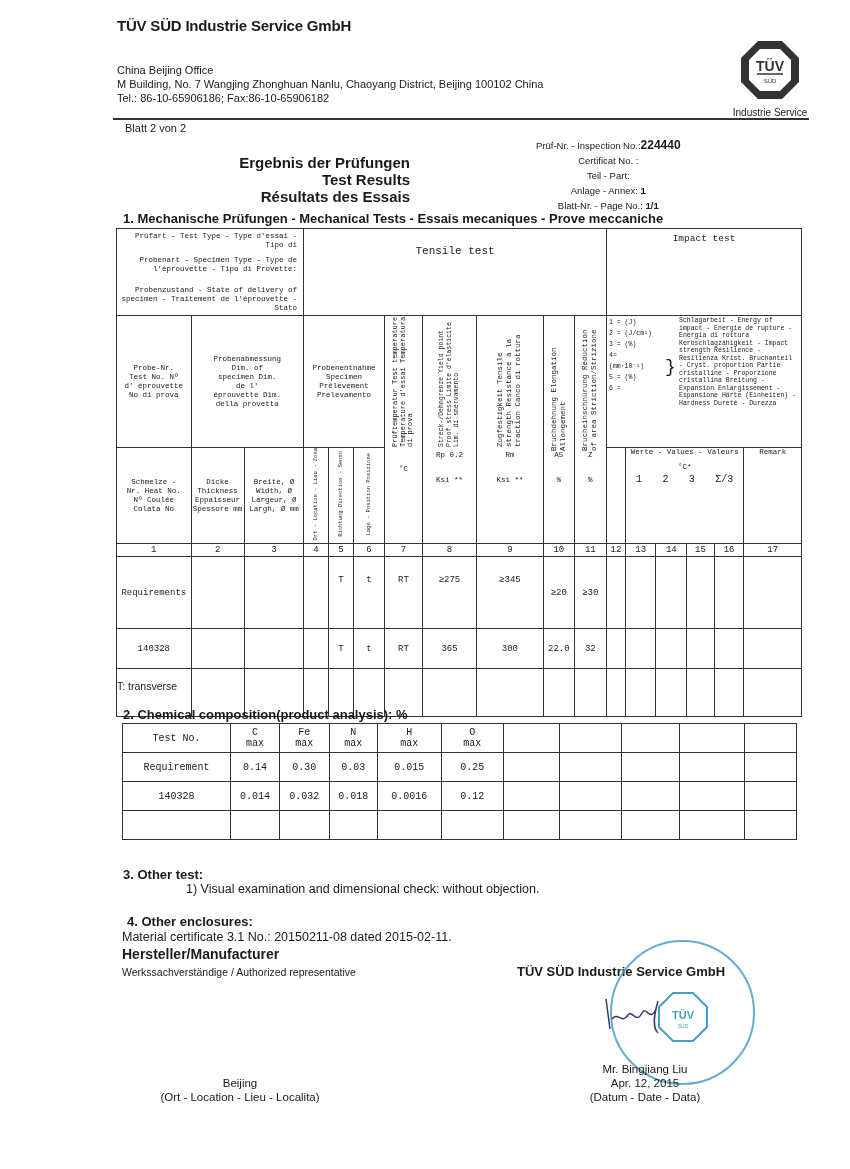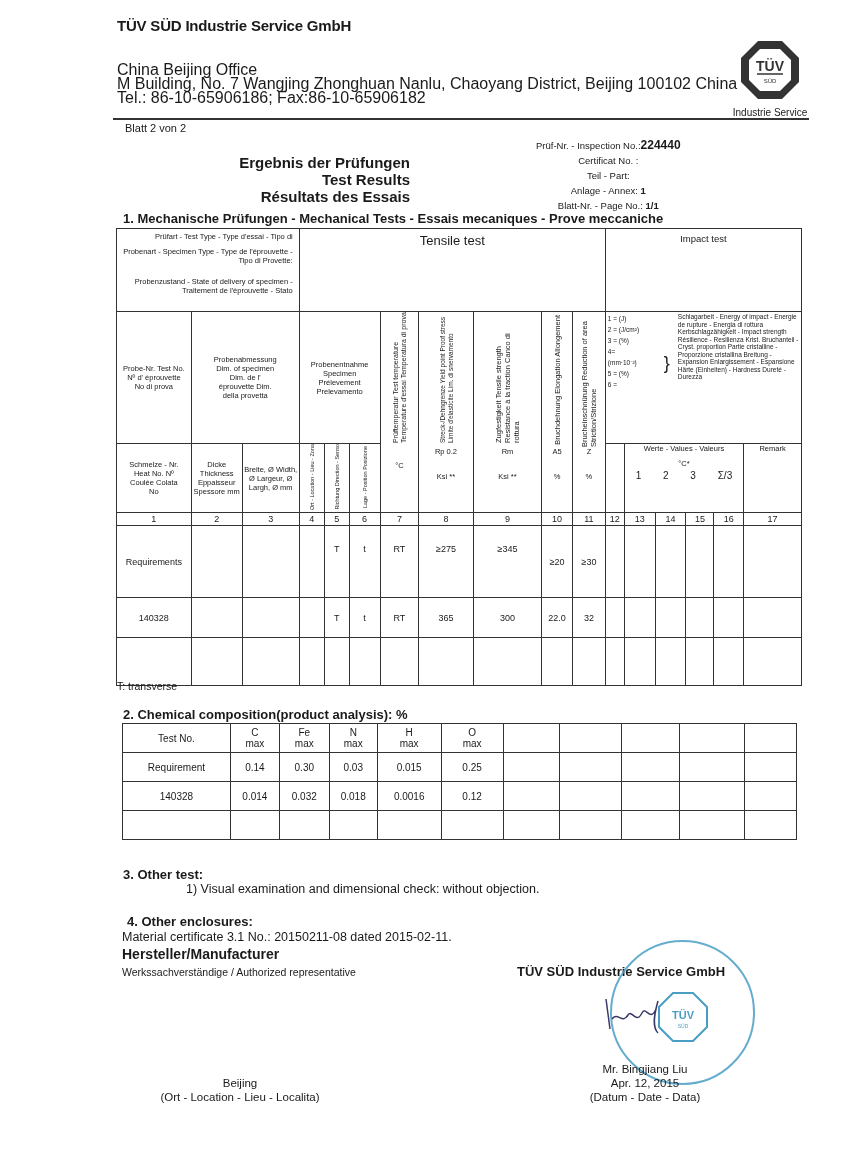--- a/index.html
+++ b/index.html
@@ -1,29 +1,29 @@
 <!DOCTYPE html>
 <html><head>
 <meta charset="utf-8">
 <style>
   * { box-sizing: border-box; margin: 0; padding: 0; }
   html, body { width: 850px; height: 1169px; background: #ffffff; overflow: hidden; }
   body { position: relative; font-family: "Liberation Sans", sans-serif; color: #1a1a1a; }
   .abs { position: absolute; }
   .company { left: 117px; top: 17px; font-size: 15px; font-weight: bold; letter-spacing: -0.2px; }
-  .addr { left: 117px; top: 63px; font-size: 16px; line-height: 14px; }
+  .addr { left: 117px; top: 63px; font-size: 11px; line-height: 14px; }
   .logo { left: 740px; top: 40px; width: 60px; height: 60px; }
   .logo-sub { left: 725px; top: 107px; font-size: 10px; width: 90px; text-align: center; }
   .hrule { left: 113px; top: 118px; width: 696px; height: 2px; background: #333; }
   .blatt { left: 125px; top: 122px; font-size: 11px; }
   .titles { left: 190px; top: 154px; width: 220px; text-align: right; font-size: 15px; font-weight: bold; line-height: 17px; }
   .meta { left: 536px; top: 138px; font-size: 9.5px; line-height: 15px; text-align: center; }
   .meta b { font-size: 12px; }
   .sec-title { font-size: 13px; font-weight: bold; }
-  table { border-collapse: collapse; }
+  table { border-collapse: collapse; font-family: Liberation Mono, monospace; }
   td { border: 1px solid #333; font-size: 9px; text-align: center; vertical-align: middle; padding: 0; }
   .mech { position: absolute; left: 116px; top: 228px; width: 686px; }
   .small { font-size: 7.5px; line-height: 9px; }
   .tiny { font-size: 6.5px; line-height: 7.5px; }
   .vtext { writing-mode: vertical-rl; transform: rotate(180deg); display: inline-block; text-align: left; }
   .chem { position: absolute; left: 122px; top: 723px; width: 675px; }
   .chem td { font-size: 10px; height: 29px; }
   .chem td.hdr { line-height: 11px; }
   .text11 { font-size: 12.5px; }
   .stamp { left: 610px; top: 940px; width: 145px; height: 145px; border: 2px solid #4a9ec4; border-radius: 50%; opacity: 0.85; }
@@ -89,21 +89,21 @@
       <col style="width:30px">
       <col style="width:58px">
   </colgroup>
   <tbody>
       <tr style="height:83px">
     <td colspan="3" style="text-align:right; padding:3px 6px 2px 4px; vertical-align:top;" class="small">
       <div>Prüfart - Test Type - Type d'essai - Tipo di</div>
       <div style="margin-top:6px">Probenart - Specimen Type - Type de l'éprouvette - Tipo di Provette:</div>
       <div style="margin-top:12px">Probenzustand - State of delivery of specimen - Traitement de l'éprouvette - Stato</div>
     </td>
-    <td colspan="8" style="vertical-align:top; padding-top:4px; font-size:13px">Tensile test</td>
+    <td colspan="8" style="vertical-align:top; padding-top:16px; font-size:11px">Tensile test</td>
     <td colspan="6" style="vertical-align:top; padding-top:4px; font-size:9.5px">Impact test</td>
   </tr>
   <tr style="height:132px">
     <td class="small" style="padding:0 6px">Probe-Nr. Test No. Nº d' éprouvette No di prova</td>
     <td colspan="2" class="small" style="padding:0 22px">Probenabmessung Dim. of specimen Dim. de l' éprouvette Dim. della provetta</td>
     <td colspan="3" class="small" style="padding:0 6px">Probenentnahme Specimen Prélevement Prelevamento</td>
     <td rowspan="2" style="vertical-align:top">
       <div style="height:135px; display:flex; justify-content:center; align-items:flex-end; padding-bottom:4px">
             <span class="vtext tiny" style="font-size:7px">Prüftemperatur Test temperature Temperature d'essai Temperatura di prova</span>
           </div>

